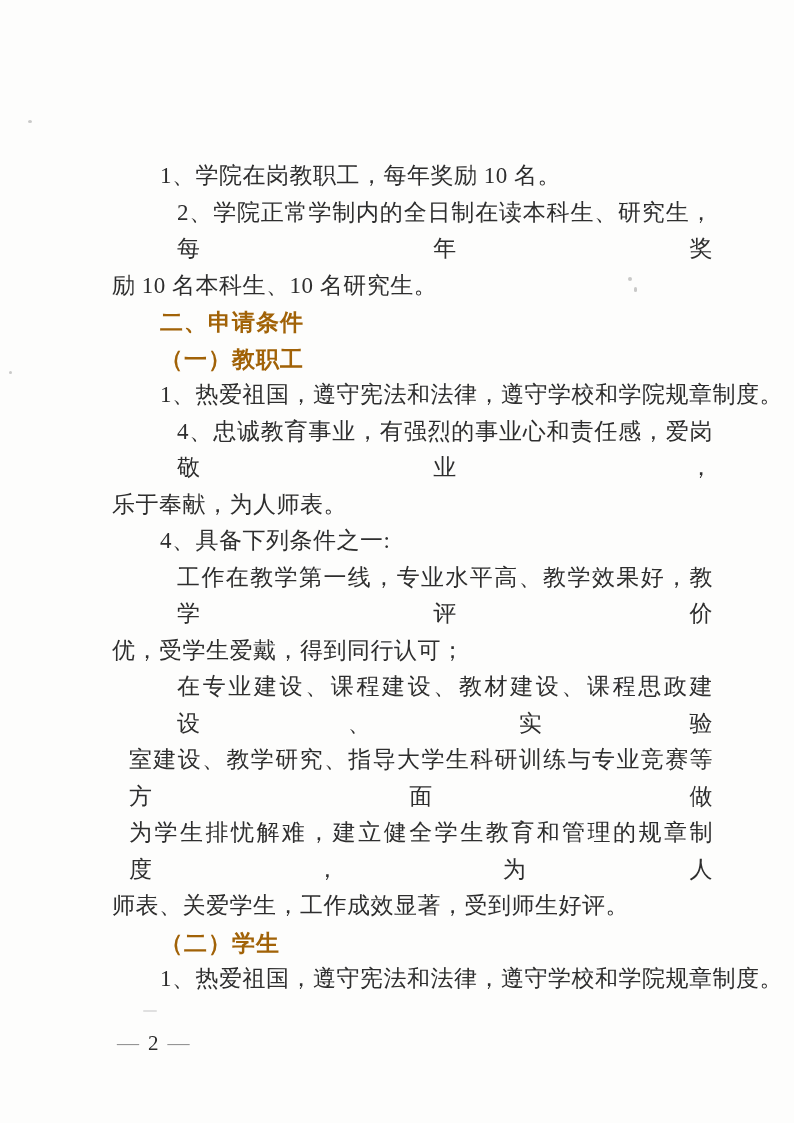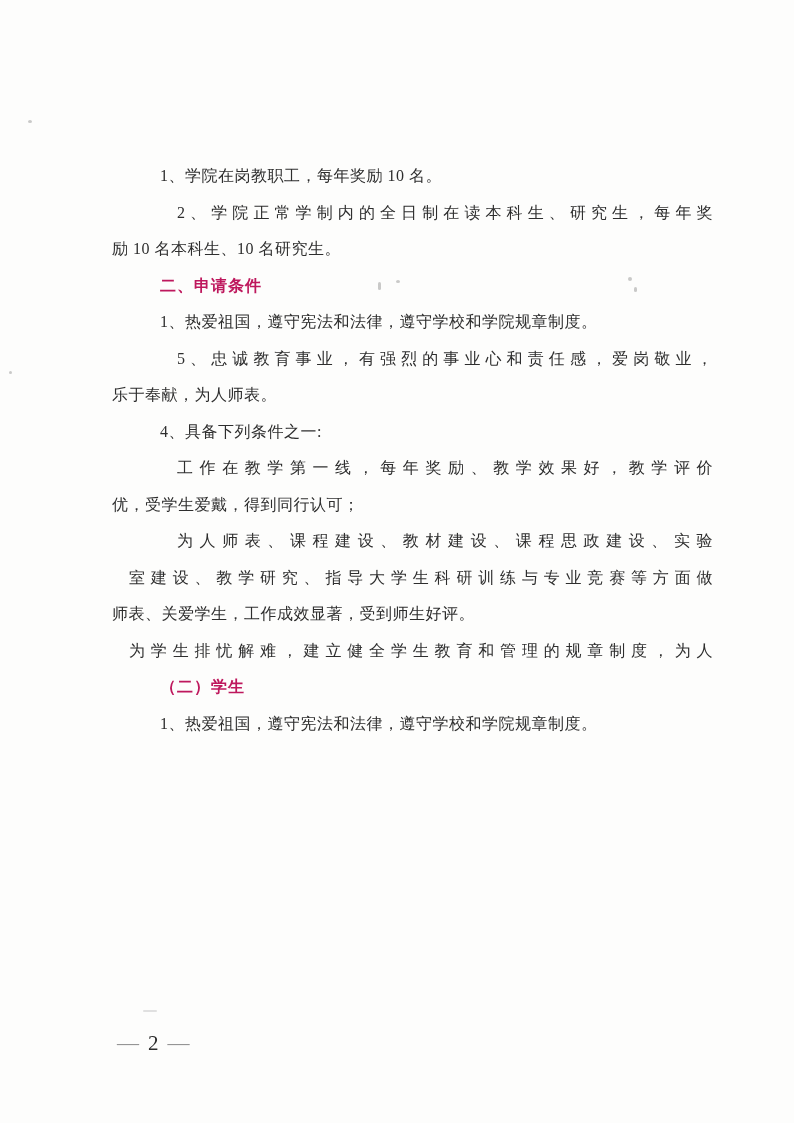--- a/index.html
+++ b/index.html
@@ -16,32 +16,32 @@
     font-family: "Liberation Serif", "DejaVu Serif", serif;
     color: #2e2e2e;
   }
   .content {
     position: absolute;
     left: 112px;
     top: 158px;
     width: 601px;
   }
   .line {
-    font-size: 16px;
+    font-size: 23px;
     line-height: 36.5px;
     letter-spacing: 0.5px;
     white-space: nowrap;
   }
   .indent {
     padding-left: 48px;
   }
   .heading {
     font-family: "Liberation Sans", "DejaVu Sans", sans-serif;
     font-weight: 700;
-    color: #be185d;
+    color: #a16207;
     letter-spacing: 1px;
   }
   .fill {
     white-space: normal;
     text-align: justify;
     text-align-last: justify;
     text-justify: inter-character;
     margin-left: 17px;
   }
   .page-number {
@@ -68,30 +68,31 @@
 </head>
 <body>
 
 <div class="page">
 
   <div class="content">
     <div class="line indent">1、学院在岗教职工，每年奖励 10 名。</div>
     <div class="line indent fill">2、学院正常学制内的全日制在读本科生、研究生，每年奖</div>
     <div class="line">励 10 名本科生、10 名研究生。</div>
     <div class="line indent heading">二、申请条件</div>
+    <div class="line indent heading">（一）教职工</div>
     <div class="line indent">1、热爱祖国，遵守宪法和法律，遵守学校和学院规章制度。</div>
-    <div class="line indent fill">5、忠诚教育事业，有强烈的事业心和责任感，爱岗敬业，</div>
+    <div class="line indent fill">4、忠诚教育事业，有强烈的事业心和责任感，爱岗敬业，</div>
     <div class="line">乐于奉献，为人师表。</div>
     <div class="line indent">4、具备下列条件之一:</div>
-    <div class="line indent fill">工作在教学第一线，每年奖励、教学效果好，教学评价</div>
+    <div class="line indent fill">工作在教学第一线，专业水平高、教学效果好，教学评价</div>
     <div class="line">优，受学生爱戴，得到同行认可；</div>
-    <div class="line indent fill">为人师表、课程建设、教材建设、课程思政建设、实验</div>
+    <div class="line indent fill">在专业建设、课程建设、教材建设、课程思政建设、实验</div>
     <div class="line fill">室建设、教学研究、指导大学生科研训练与专业竞赛等方面做</div>
+    <div class="line fill">为学生排忧解难，建立健全学生教育和管理的规章制度，为人</div>
     <div class="line">师表、关爱学生，工作成效显著，受到师生好评。</div>
-    <div class="line fill">为学生排忧解难，建立健全学生教育和管理的规章制度，为人</div>
     <div class="line indent heading">（二）学生</div>
     <div class="line indent">1、热爱祖国，遵守宪法和法律，遵守学校和学院规章制度。</div>
 
   </div>
 
   <div class="page-number">
     <span class="dash">—</span>
     <span class="num">2</span>
     <span class="dash">—</span>
   </div>

